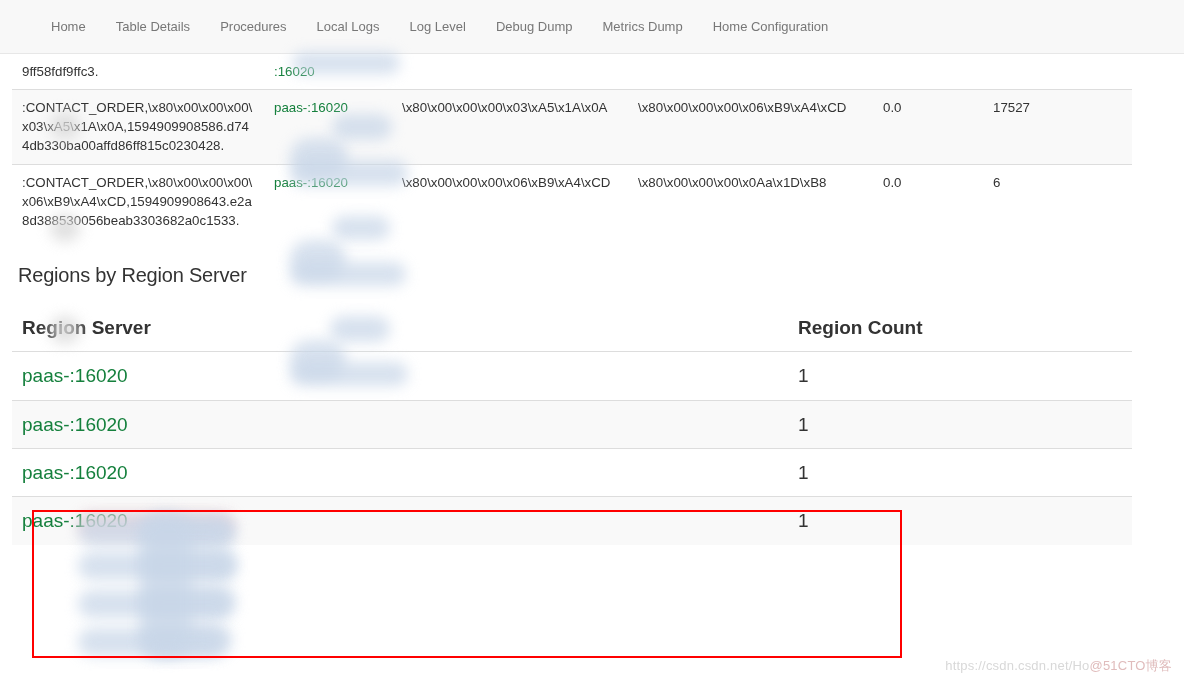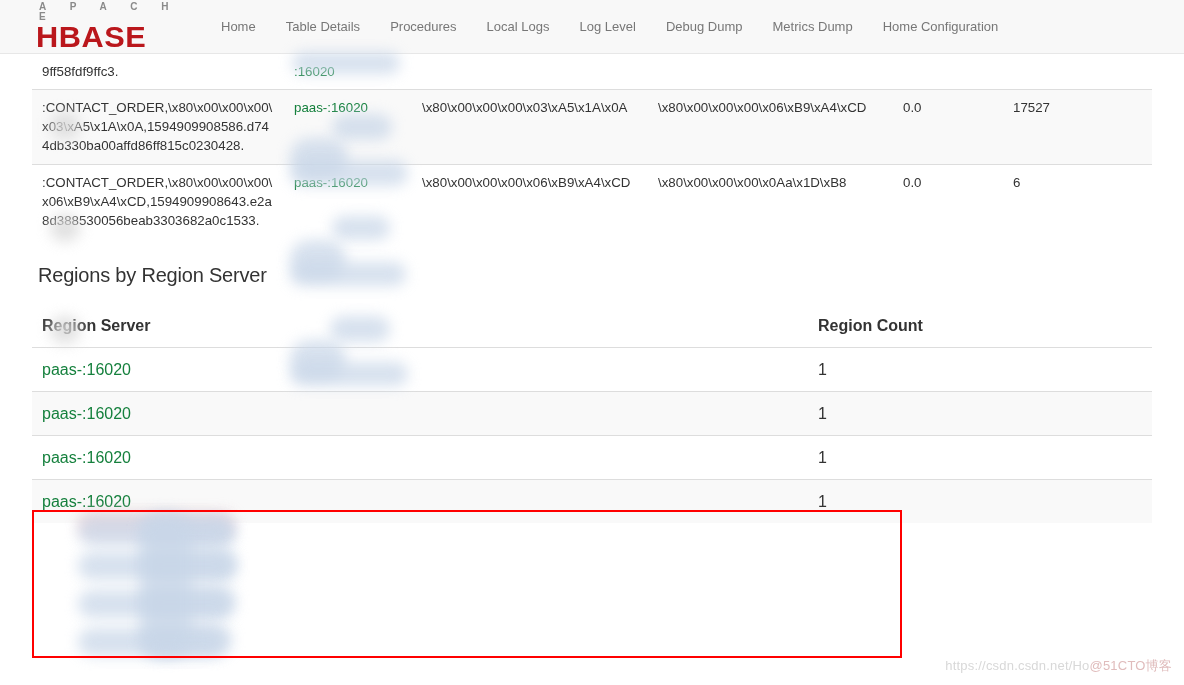--- a/index.html
+++ b/index.html
@@ -66,21 +66,21 @@
     padding: 0 15px;
     font-size: 13px;
     color: #777777;
     text-decoration: none;
     white-space: nowrap;
   }
 
   
   .content {
     position: relative;
-    padding: 0 32px;
+    padding: 0 12px;
     box-sizing: border-box;
   }
 
   
   table.tbl {
     width: 1120px;
     border-collapse: collapse;
     table-layout: fixed;
     font-size: 13.3px;
   }
@@ -115,21 +115,21 @@
   
   .section-h {
     font-size: 20px;
     font-weight: normal;
     color: #333333;
     margin: 26px 0 17px 6px;
     letter-spacing: -0.2px;
   }
 
   
-  #rs-table { font-size: 16px; }
+  #rs-table { font-size: 19px; }
   #rs-table th, #rs-table td { padding: 10px 10px; vertical-align: middle; }
   #rs-table .c-rs { width: 776px; }
   #rs-table .c-rc { width: 344px; }
 
   
   .blob {
     position: absolute;
     pointer-events: none;
     border-radius: 22px;
     filter: blur(7px);
@@ -155,24 +155,20 @@
     color: #d8d8d8;
     white-space: nowrap;
     letter-spacing: .2px;
   }
   .watermark .wm2 { color: #e0bcbc; }
 </style>
 </head>
 <body>
 
 <div class="navbar">
-  <a class="brand" href="#">
-    <span class="brand-apache">A P A C H E</span>
-    <span class="brand-hbase">HBASE</span>
-  </a>
   <ul class="nav-links">
     <li>
         <a href="#">Home</a>
       </li>
     <li>
         <a href="#">Table Details</a>
       </li>
     <li>
         <a href="#">Procedures</a>
       </li>

